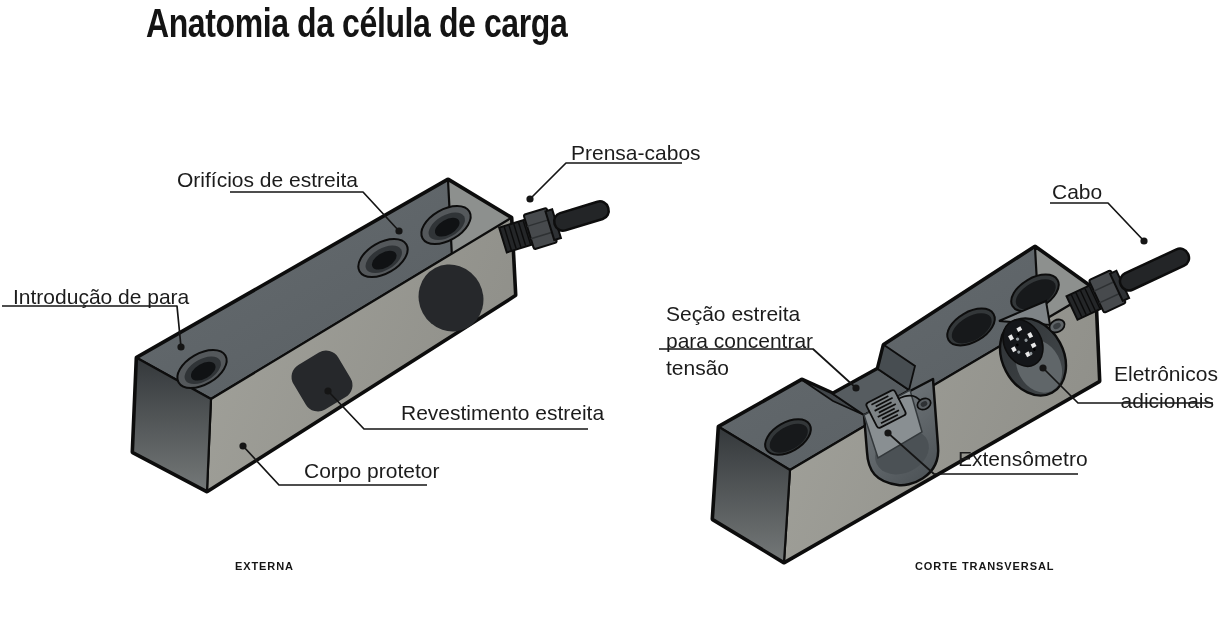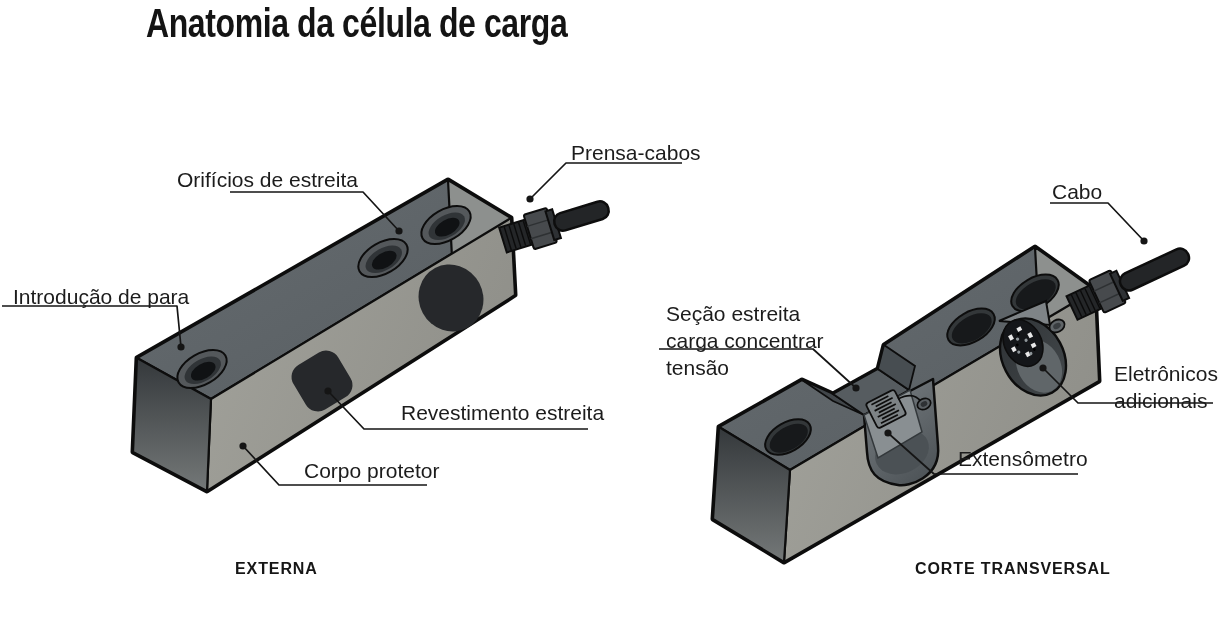--- a/index.html
+++ b/index.html
@@ -12,21 +12,21 @@
     position:absolute;left:146px;top:0px;margin:0;
     font-size:41px;font-weight:800;letter-spacing:-0.5px;color:#141414;
     transform:scaleX(0.78);transform-origin:0 0;white-space:nowrap;
   }
   .lbl{
     position:absolute;font-size:21px;line-height:1.28;color:#1c1c1c;
     white-space:nowrap;
   }
   .lbl.wrap{white-space:normal;}
   .caption{
-    position:absolute;font-size:16px;font-weight:700;letter-spacing:0.9px;
+    position:absolute;font-size:11px;font-weight:700;letter-spacing:0.9px;
     color:#161616;white-space:nowrap;
   }
   svg{position:absolute;left:0;top:0;}
 </style>
 </head>
 <body>
 
 <svg class="stage" width="1220" height="620" viewBox="0 0 1220 620">
   <defs>
     <linearGradient id="topGrad" x1="0" y1="0" x2="1" y2="1">
@@ -226,21 +226,21 @@
 <div class="lbl" style="left:571px;top:140px">Prensa-cabos</div>
 
 <div class="lbl" style="left:13px;top:284px">Introdução de para</div>
 
 <div class="lbl" style="left:401px;top:400px">Revestimento estreita</div>
 
 <div class="lbl" style="left:304px;top:458px">Corpo protetor</div>
 
 <div class="lbl" style="left:1052px;top:179px">Cabo</div>
 
-<div class="lbl wrap" style="left:666px;top:301px;width:165px">Seção estreita carga concentrar tensão</div>
-
-<div class="lbl wrap" style="left:1114px;top:361px;width:100px;text-align:left">Eletrônicos adicionais</div>
+<div class="lbl wrap" style="left:666px;top:301px;width:165px">Seção estreita para concentrar tensão</div>
+
+<div class="lbl wrap" style="left:1114px;top:361px;width:100px;text-align:right">Eletrônicos adicionais</div>
 
 <div class="lbl" style="left:958px;top:446px">Extensômetro</div>
 
 <div class="caption" style="left:235px;top:560px">EXTERNA</div>
 
 <div class="caption" style="left:915px;top:560px">CORTE TRANSVERSAL</div>
 
 </body></html>

